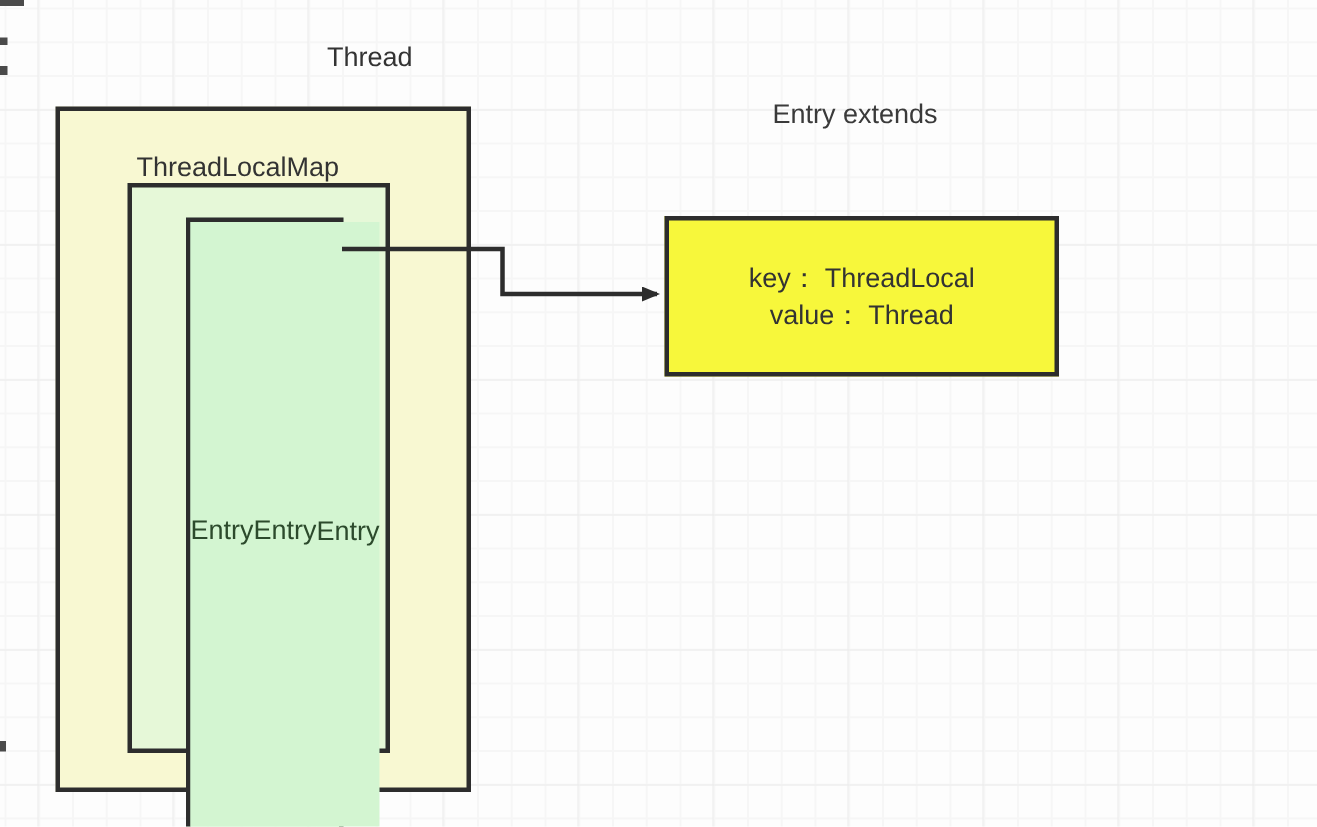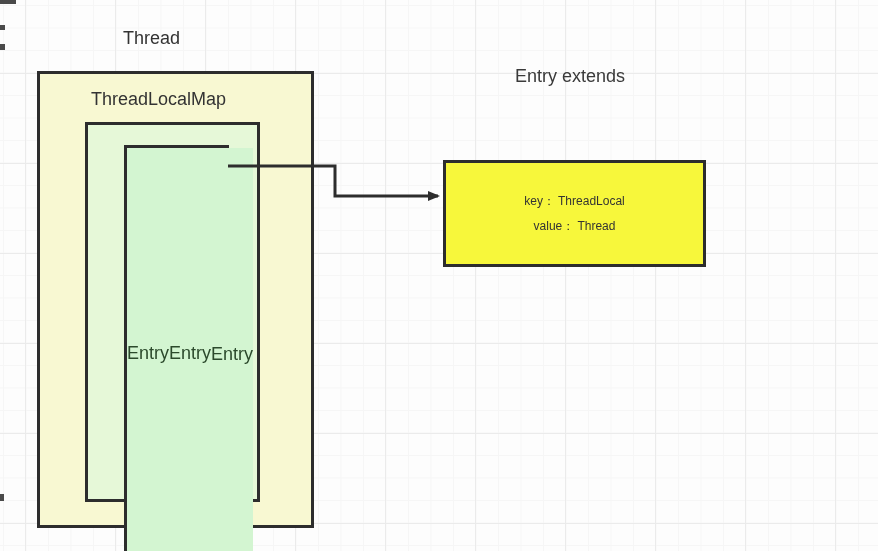--- a/index.html
+++ b/index.html
@@ -26,42 +26,43 @@
   .label-text {
     color: #333333;
     font-size: 18px;
     text-align: center;
     white-space: nowrap;
   }
 
   
   .thread-title {
     position: absolute;
-    left: 44px;
+    left: 60px;
     top: 28px;
     width: 215px;
+    text-align: right;
   }
 
   
   .thread-box {
     position: absolute;
     left: 37px;
     top: 71px;
     width: 277px;
     height: 457px;
     background: #f8f8d2;
     border: 3px solid #2d2d2d;
     box-sizing: border-box;
   }
 
   
   .tlm-title {
     position: absolute;
     left: 37px;
-    top: 89px;
+    top: 101px;
     width: 243px;
   }
 
   
   .tlm-inner-box {
     position: absolute;
     left: 85px;
     top: 122px;
     width: 175px;
     height: 380px;
@@ -106,32 +107,32 @@
     text-align: center;
     color: #3a3a3a;
     font-size: 18px;
     line-height: 24px;
   }
 
   
   .entry-detail-box {
     position: absolute;
     left: 443px;
-    top: 160px;
+    top: 144px;
     width: 263px;
     height: 107px;
     background: #f7f73b;
     border: 3px solid #2d2d2d;
     box-sizing: border-box;
     display: flex;
     flex-direction: column;
     align-items: center;
     justify-content: center;
     color: #333333;
-    font-size: 12px;
+    font-size: 18px;
     line-height: 25px;
   }
 
   .arrow-overlay {
     position: absolute;
     left: 0;
     top: 0;
     pointer-events: none;
   }
 

